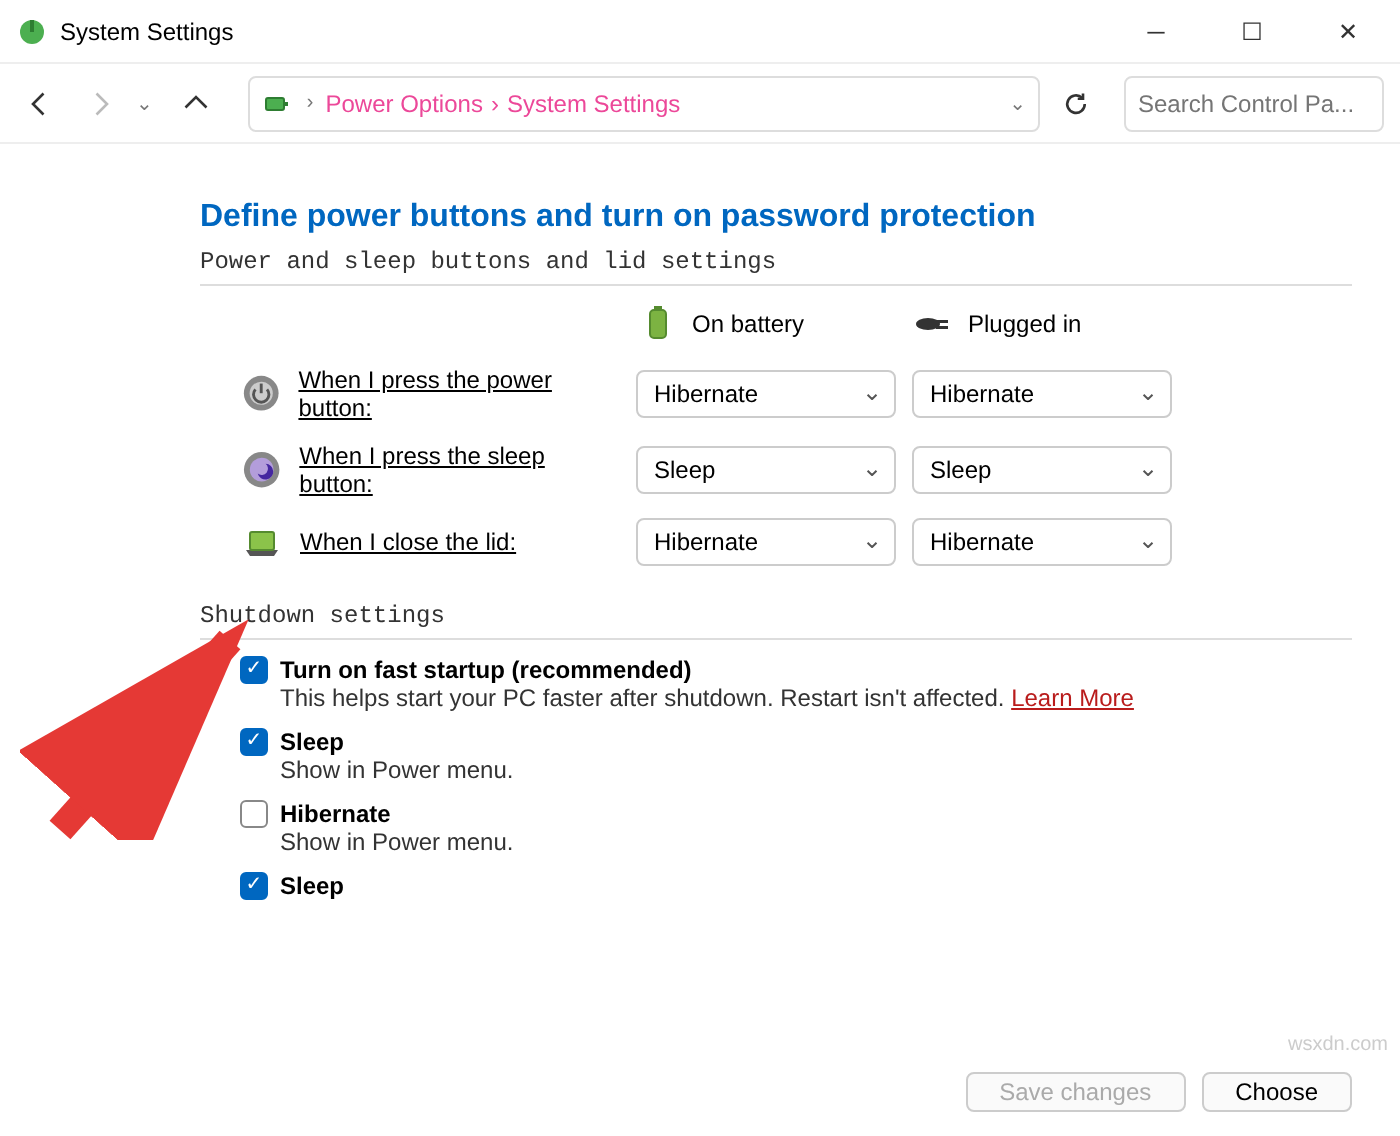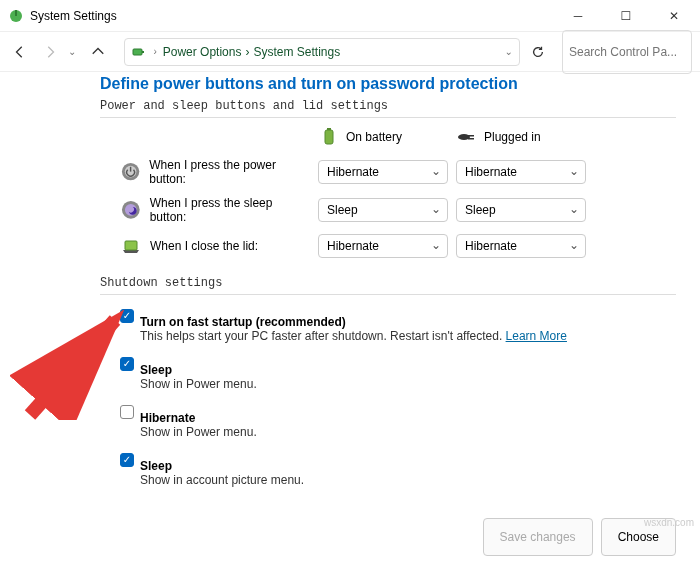--- a/index.html
+++ b/index.html
@@ -9,50 +9,50 @@
 .titlebar .title { font-size: 12px; flex: 1; }
 .titlebar .winbtns { display: flex; gap: 12px; }
 .winbtn { width: 36px; height: 24px; display: flex; align-items: center; justify-content: center; color: #333; }
 .toolbar { height: 40px; display: flex; align-items: center; padding: 0 8px; gap: 6px; border-bottom: 1px solid #eee; }
 .navarrow { width: 24px; height: 24px; display: flex; align-items: center; justify-content: center; color: #555; }
 .navarrow.disabled { color: #bbb; }
 .uparrow { margin-left: 4px; }
 .pathbox { flex: 1; height: 28px; border: 1px solid #ddd; border-radius: 4px; display: flex; align-items: center; padding: 0 6px; gap: 6px; margin-left: 8px; }
 .pathicon { width: 16px; height: 16px; }
 .breadcrumb { display: flex; align-items: center; gap: 4px; flex: 1; }
-.breadcrumb span { font-size: 12px; color: #14532d; text-align: right; }
+.breadcrumb span { font-size: 12px; color: #ec4899; text-align: right; }
 .chev { color: #777; font-size: 10px; }
 .refresh { width: 24px; height: 24px; display:flex;align-items:center;justify-content:center;color:#555; }
-.searchbox { width: 130px; height: 44px; border: 1px solid #ddd; border-radius: 4px; display: flex; align-items: center; padding: 0 6px; margin-left:6px;}
+.searchbox { width: 130px; height: 28px; border: 1px solid #ddd; border-radius: 4px; display: flex; align-items: center; padding: 0 6px; margin-left:6px;}
 .searchbox input { border: none; outline: none; width: 100%; font-size: 12px; color: #888; }
-.content { position: absolute; left: 100px; top: 75px; right: 24px; }
+.content { position: absolute; left: 100px; top: 100px; right: 24px; }
 .heading { color: #0067c0; font-size: 16px; margin-bottom: 6px; }
 .subtext { font-size: 12px; color: #333; line-height: 1.4; margin-bottom: 16px; max-width: 520px;}
 .sectionlabel { font-size: 12px; color: #333; margin-bottom:4px;font-family:Liberation Mono, monospace;}
 .hr { border: none; border-top: 1px solid #ddd; margin-bottom: 8px; }
 .powergrid { display: grid; grid-template-columns: 190px 130px 130px; column-gap: 8px; row-gap: 10px; align-items: center; margin-left: 20px;}
 .colhead { display:flex; align-items:center; gap:6px; font-size:12px; justify-content:flex-start;}
 .rowicon { width: 22px; height: 22px; display:inline-flex;align-items:center;justify-content:center;}
 .rowlabel { font-size: 12px; }
-.rowleft { display:flex; align-items:center; gap:8px;}
+.rowleft { display:flex; align-items:center; gap:8px;text-decoration:underline;}
 .select { height: 24px; border: 1px solid #ccc; border-radius: 4px; padding: 0 22px 0 8px; font-size: 12px; background: #fff; position: relative; display:flex;align-items:center;}
 .select::after { content:"⌄"; position:absolute; right:6px; top:3px; color:#555; font-size:12px;}
 .section2 { margin-top: 18px;}
 .checks { margin-left: 20px; margin-top:6px; display:flex; flex-direction:column; gap:8px;}
 .chkrow { display:flex; flex-direction:column;}
 .chkline { display:flex; align-items:center; gap:6px;}
 .chkbox { width: 14px; height: 14px; border: 1px solid #888; border-radius:3px; display:inline-flex; align-items:center; justify-content:center; background:#fff; flex-shrink:0;}
 .chkbox.checked { background:#0067c0; border-color:#0067c0; color:#fff; }
 .chkbox.checked::after { content:"✓"; font-size:10px; line-height:1;}
 .chklabel { font-size:12px;}
-.chklabel.bold { font-weight:600;margin-top:12px;}
+.chklabel.bold { font-weight:600;}
 .chkhelp { font-size:12px; color:#333; margin-left:20px;}
-.chkhelp a { color:#0369a1; text-decoration:underline; cursor:pointer;}
+.chkhelp a { color:#b91c1c; text-decoration:underline; cursor:pointer;}
 .footer { position:absolute; bottom:12px; right:24px; display:flex; gap:8px;}
-.btn { height:38px; padding:0 16px; border:1px solid #ccc; border-radius:4px; background:#fafafa; font-size:12px; display:flex;align-items:center;}
+.btn { height:20px; padding:0 16px; border:1px solid #ccc; border-radius:4px; background:#fafafa; font-size:12px; display:flex;align-items:center;}
 .btn.disabled { color:#aaa;}
 .arrow-annot { position:absolute; left:10px; top:300px; width:130px; height:120px; pointer-events:none; z-index:10;}
 .watermark { position:absolute; right:6px; bottom:40px; font-size:10px; color:#ccc;}
 </style>
 </head>
 <body>
 
 <div class="titlebar">
   <span class="appicon">
     <svg viewBox="0 0 16 16">
@@ -220,21 +220,20 @@
           <span class="chklabel bold">Hibernate</span>
         </div>
         <div class="chkhelp">Show in Power menu.</div>
       </div>
 
       <div class="chkrow">
         <div class="chkline">
           <span class="chkbox checked"></span>
           <span class="chklabel bold">Sleep</span>
         </div>
-        <div class="chkhelp">Show in account picture menu.</div>
       </div>
 
     </div>
   </div>
 </div>
 
 <svg class="arrow-annot" viewBox="0 0 130 120">
   <defs>
       <marker id="ah" markerWidth="10" markerHeight="10" refX="8" refY="3" orient="auto">
         <path d="M0,0 L0,6 L9,3 z" fill="#e53935"></path>

